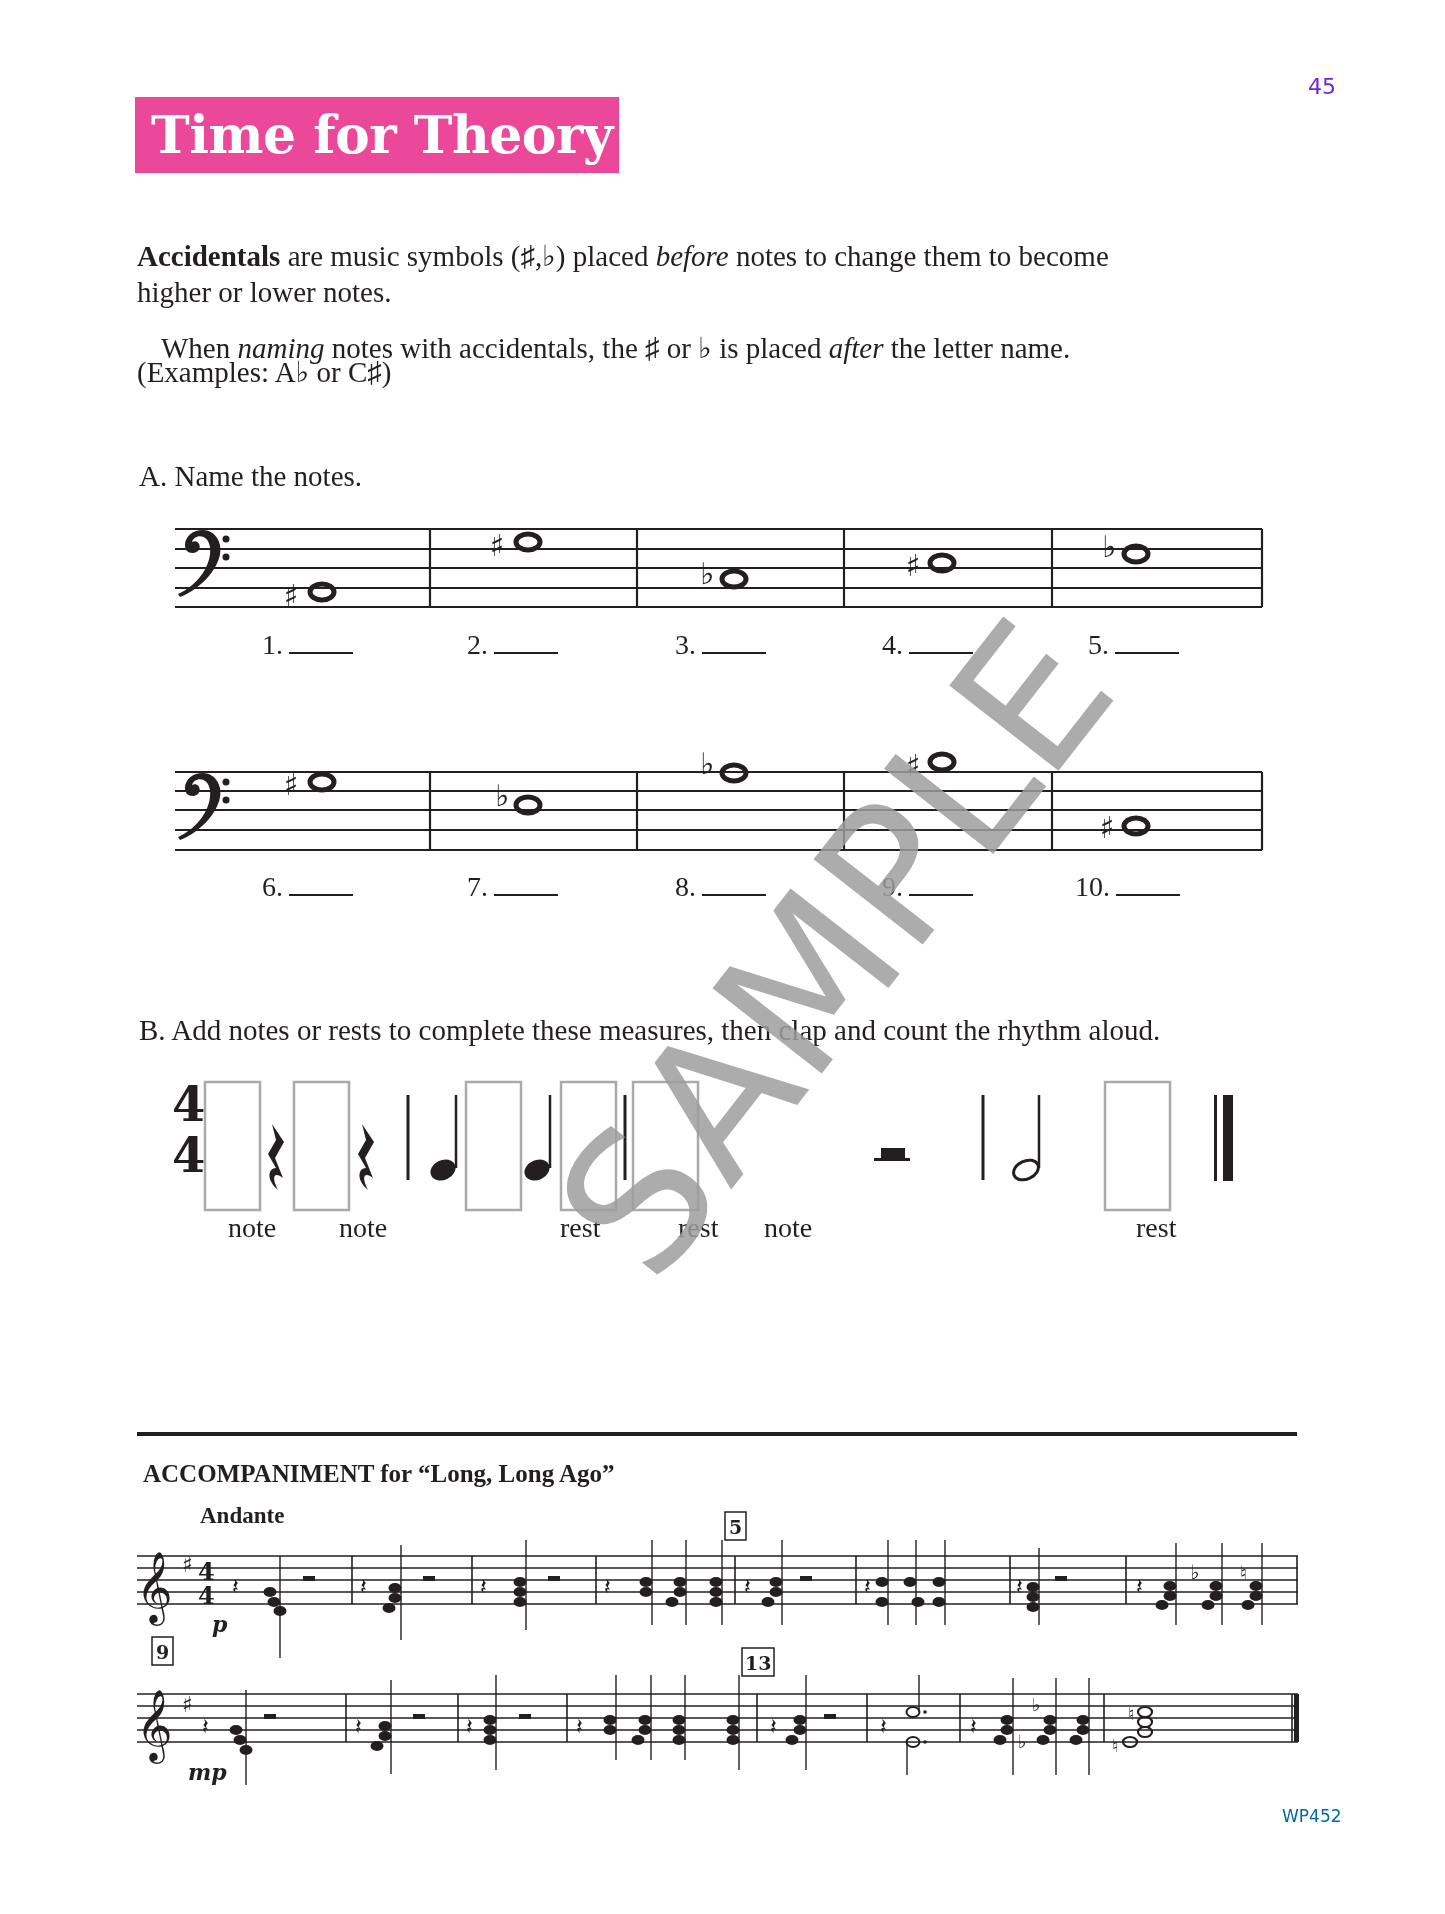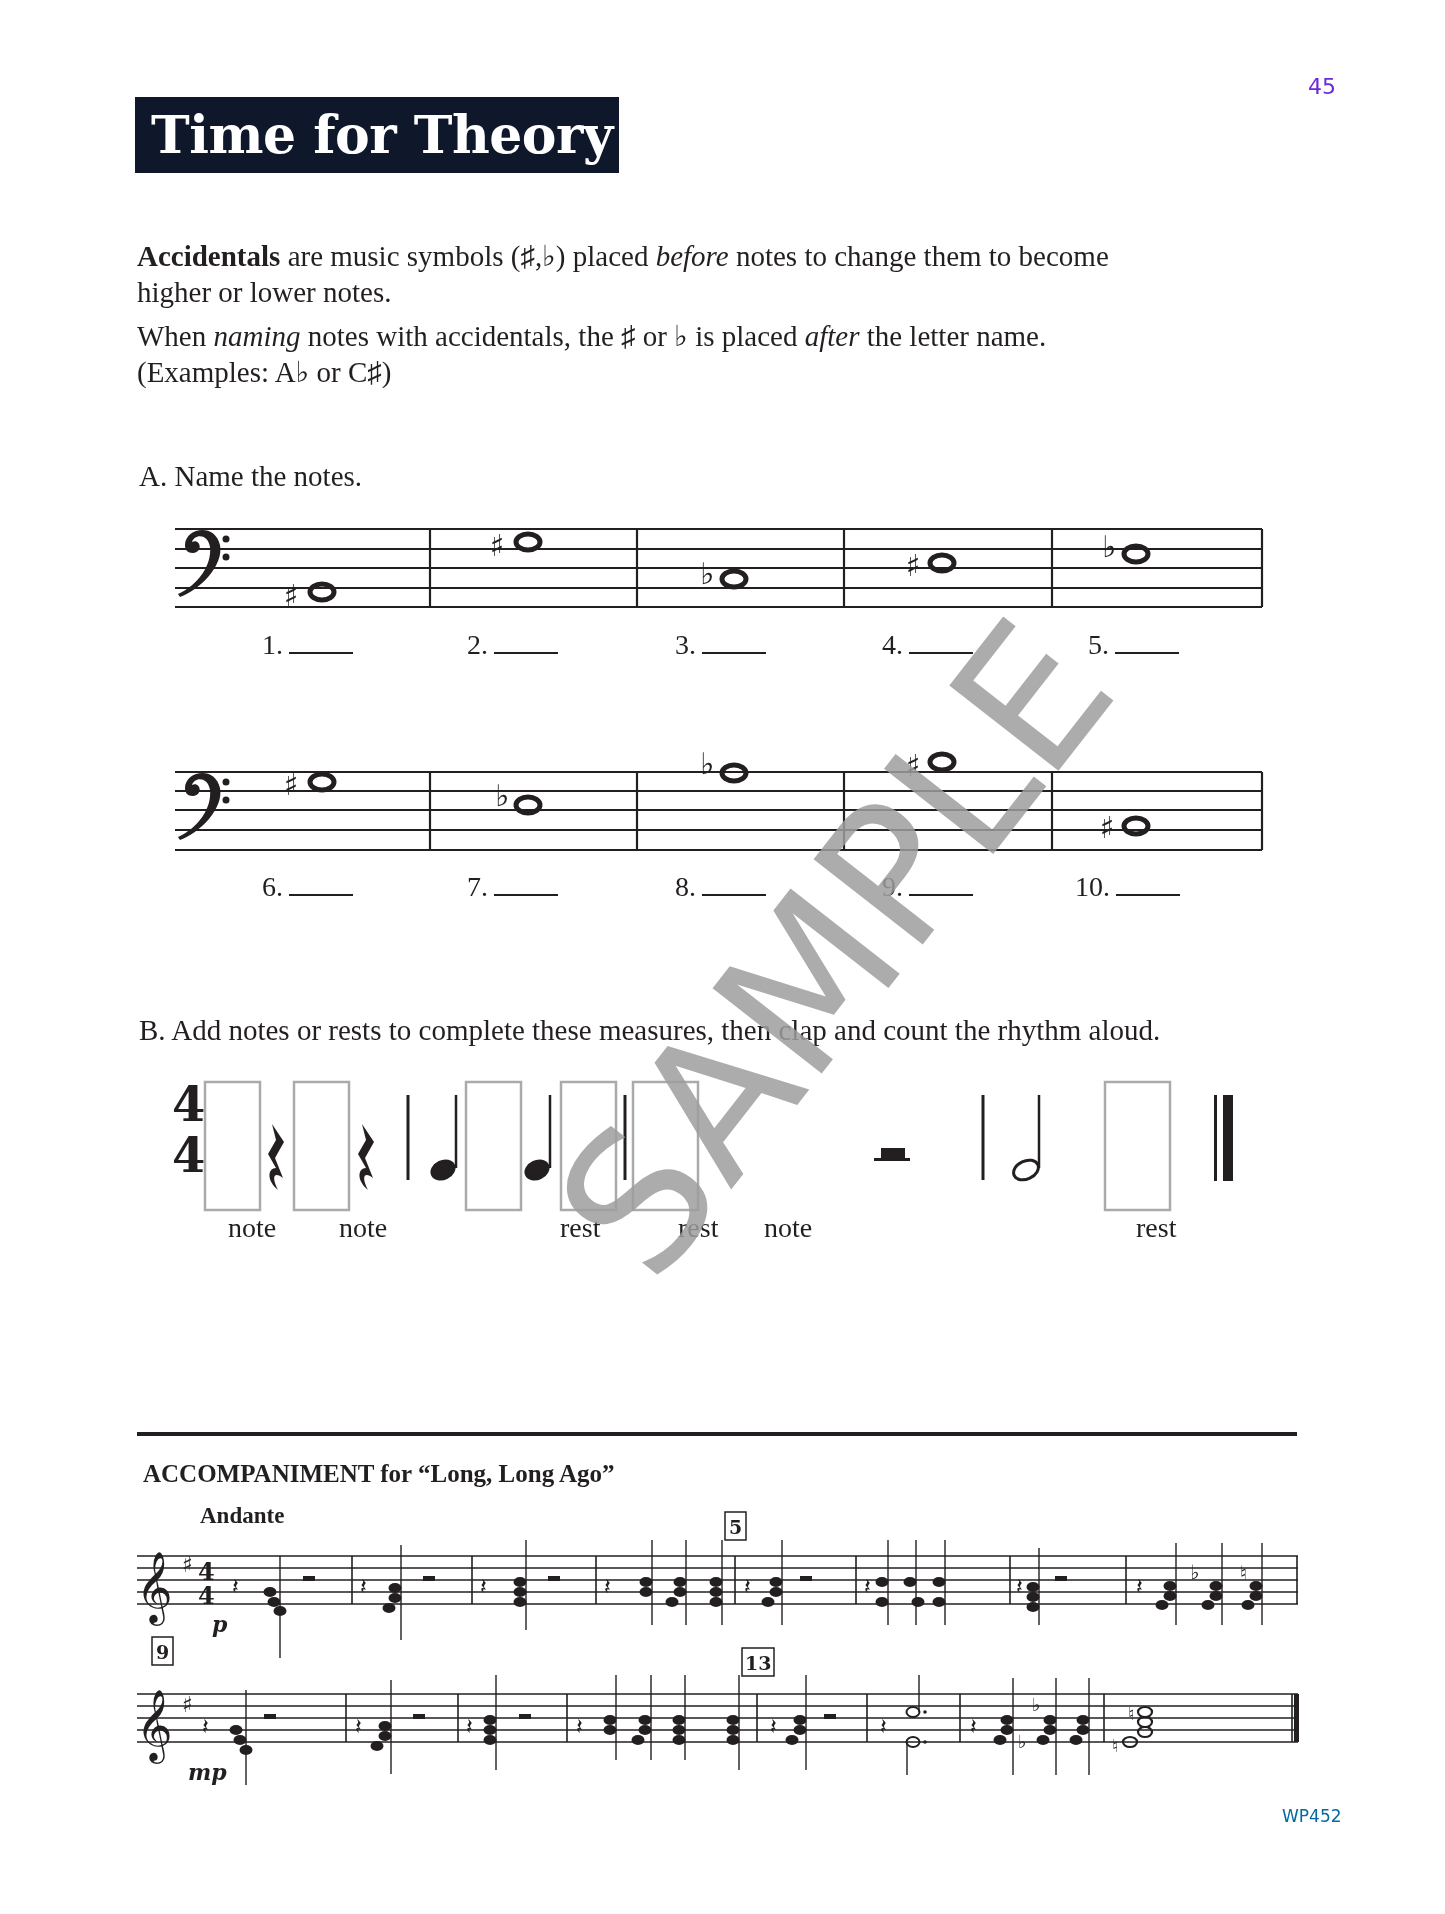--- a/index.html
+++ b/index.html
@@ -1,21 +1,21 @@
 <!DOCTYPE html>
 <html><head>
 <meta charset="utf-8">
 <style>
   html, body { margin:0; padding:0; background:#ffffff; }
   body { width:1445px; height:1914px; position:relative; overflow:hidden;
          font-family:"Liberation Serif","DejaVu Serif",serif; color:#231f20; }
   .abs { position:absolute; }
   .page-number { left:1308px; top:74px; font-family:"DejaVu Sans","Liberation Sans",sans-serif; font-size:22px; color:#6d28d9; }
   .footer-code { left:1282px; top:1806px; font-family:"DejaVu Sans","Liberation Sans",sans-serif; font-size:17px; color:#0369a1; }
-  .title-banner { left:135px; top:97px; width:484px; height:76px; background:#0f172a; }
+  .title-banner { left:135px; top:97px; width:484px; height:76px; background:#ec4899; }
   .title-text { position:absolute; left:16px; top:6px; color:#ffffff; font-family:"DejaVu Serif","Liberation Serif",serif;
                 font-weight:bold; font-size:52px; letter-spacing:-0.5px; line-height:64px; white-space:nowrap; }
   .para { left:137px; font-size:29px; line-height:36px; }
   .para b { font-weight:bold; }
   .para i { font-style:italic; }
   .instr { left:139px; font-size:29px; }
   .qlabel { position:absolute; font-size:28px; }
   .qblank { display:inline-block; width:64px; border-bottom:2px solid #231f20; margin-left:6px; height:24px; vertical-align:baseline; }
   .box-label { position:absolute; font-size:28px; top:1212px; }
   .rule { left:137px; top:1432px; width:1160px; height:4px; background:#231f20; }
@@ -31,21 +31,21 @@
 <div class="abs footer-code">WP452</div>
 
 <div class="abs title-banner">
   <span class="title-text">Time for Theory</span>
 </div>
 
 <div class="abs para" style="top:238px;">
   <b>Accidentals</b><span> are music symbols (</span><span>♯</span><span>,</span><span>♭</span><span>) placed </span><i>before</i><span> notes to change them to become</span>
 </div>
 <div class="abs para" style="top:274px;">higher or lower notes.</div>
-<div class="abs para" style="top:318px;">
+<div class="abs para" style="top:330px;margin-left:24px;">
   <span>When </span><i>naming</i><span> notes with accidentals, the </span><span>♯</span><span> or </span><span>♭</span><span> is placed </span><i>after</i><span> the letter name.</span>
 </div>
 <div class="abs para" style="top:354px;">(Examples: A♭ or C♯)</div>
 
 <div class="abs instr" style="top:460px;">A. Name the notes.</div>
 
 <svg style="left:0;top:0;" width="1445" height="1914" viewBox="0 0 1445 1914">
   <g stroke="#231f20" stroke-width="2.2" fill="none">
     <line x1="175" y1="529" x2="1262" y2="529"></line>
       <line x1="175" y1="549" x2="1262" y2="549"></line>

